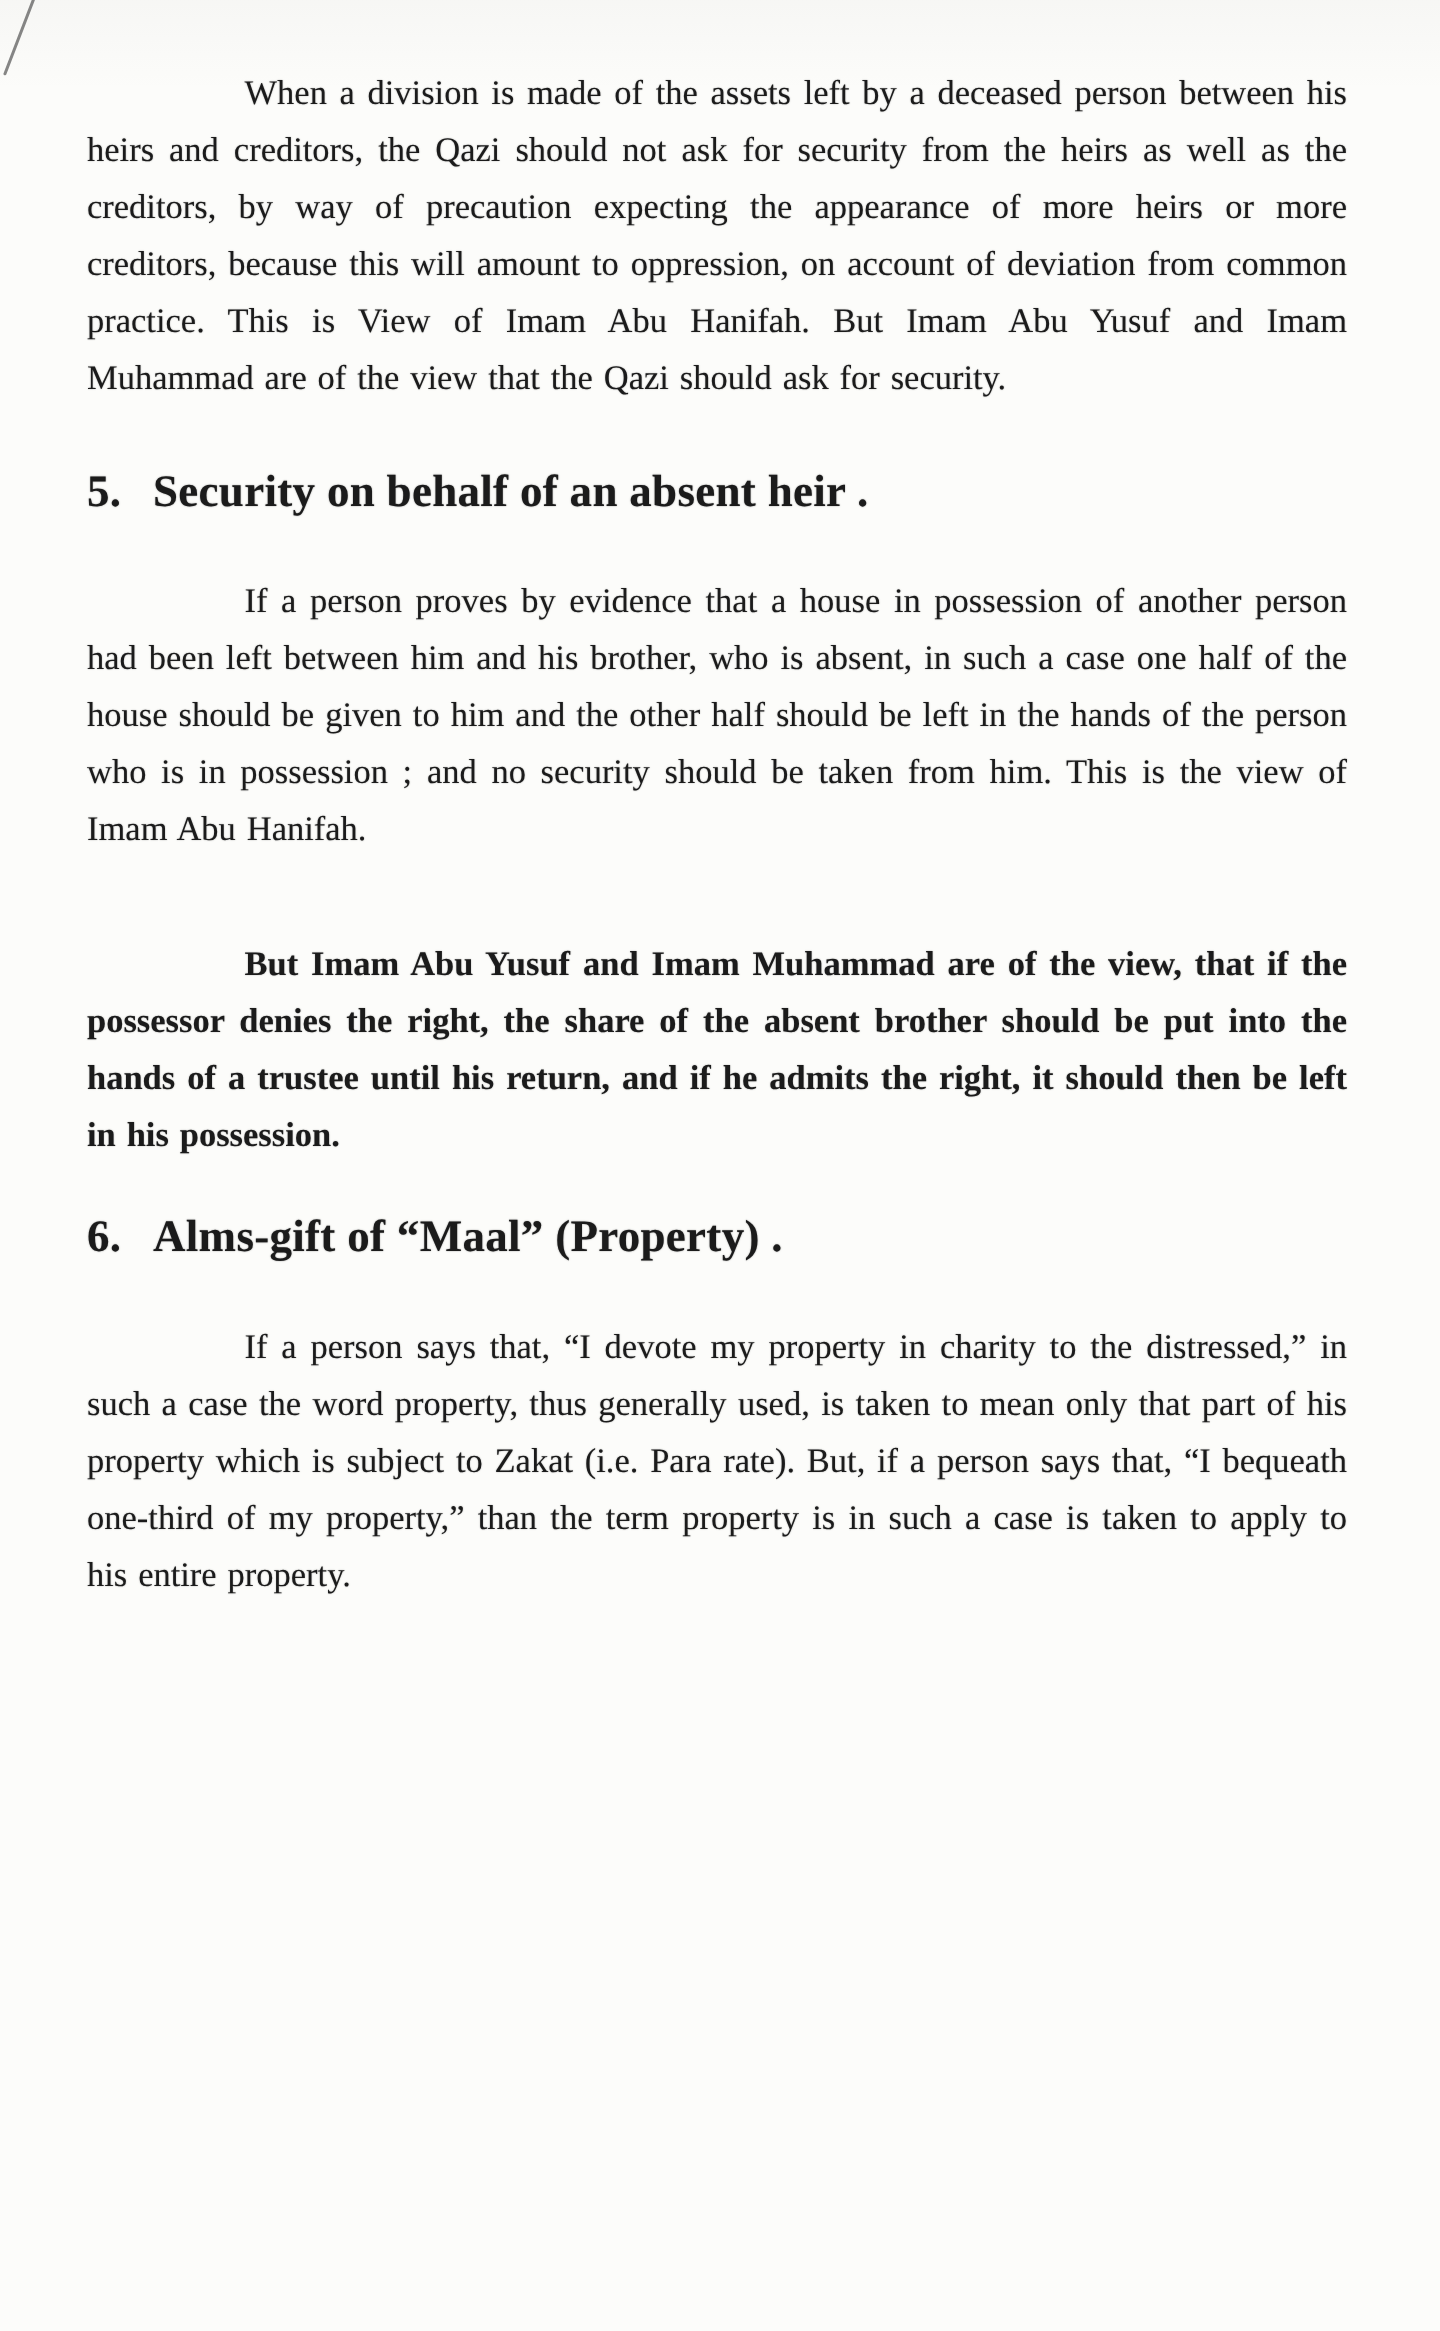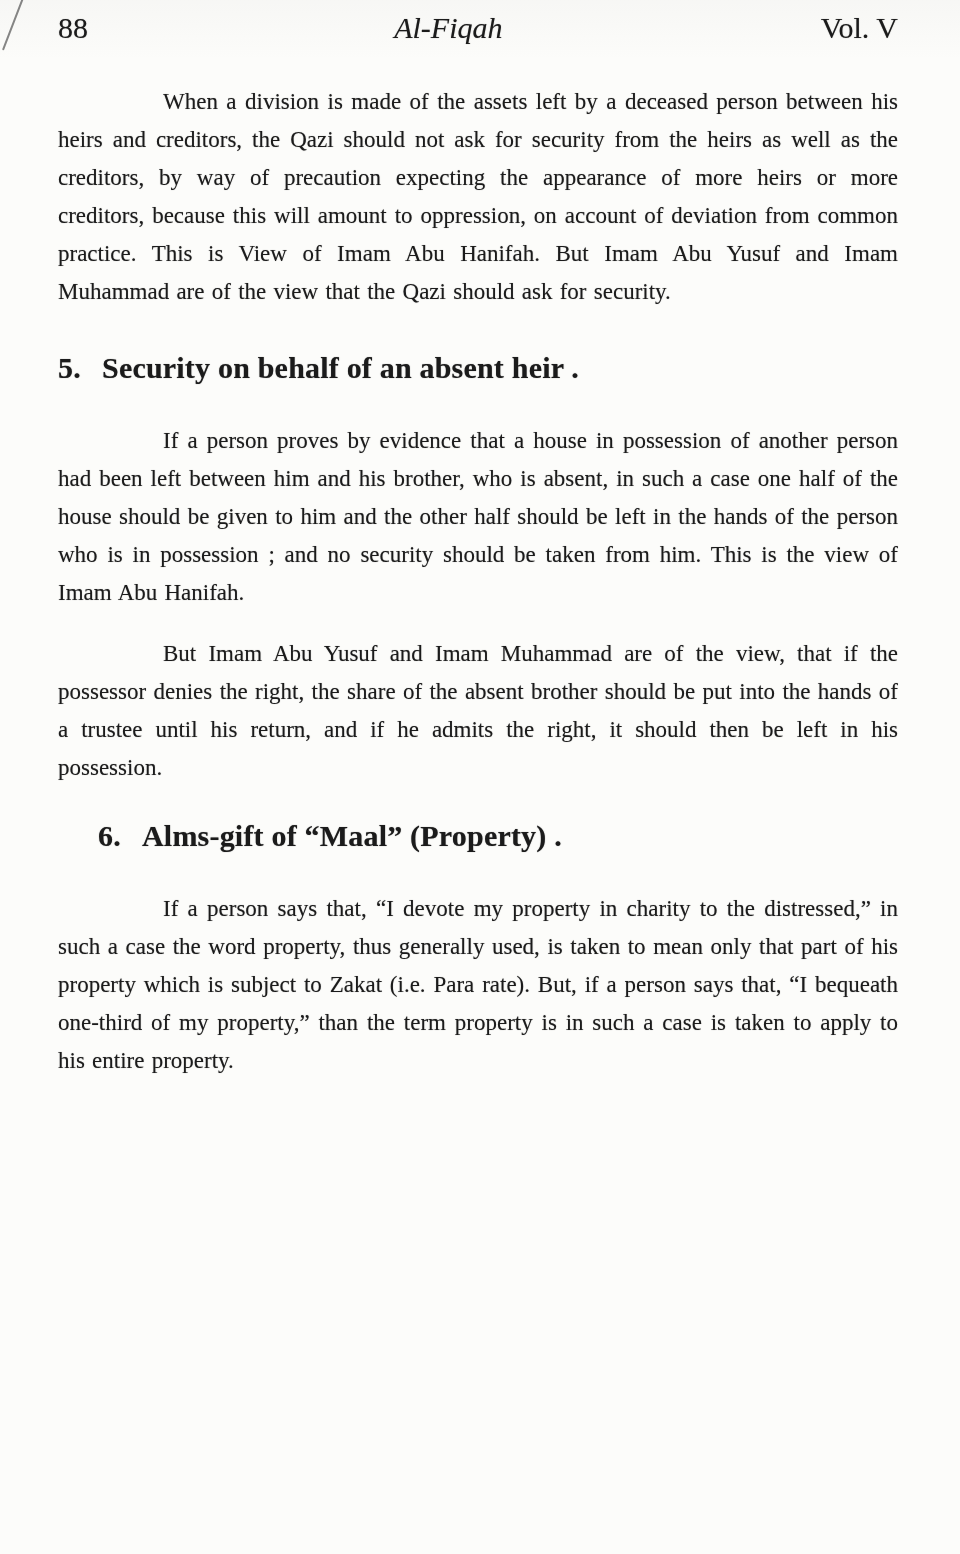--- a/index.html
+++ b/index.html
@@ -59,36 +59,31 @@
   .body-par {
     margin: 0;
     font-size: 23px;
     line-height: 38px;
     text-align: justify;
     text-indent: 105px;
     word-spacing: 1.5px;
     text-shadow: 0 0 1px rgba(30,30,30,0.42);
   }
   .par-after-heading { margin-top: 35px; }        
-  .par-spaced { margin-top: 23px; }        
+  .par-spaced { margin-top: 52px; font-weight: bold; }        
   .heading-s5 { margin-top: 38px; }
-  .heading-s6 { margin-top: 30px; margin-left: 40px; }
+  .heading-s6 { margin-top: 30px; }
 </style>
 </head>
 <body>
 
 <div class="page">
 
   <div class="scan-artifact"></div>
 
-  <header class="page-header">
-    <span class="page-number">88</span>
-    <span class="book-title">Al-Fiqah</span>
-    <span class="volume-label">Vol. V</span>
-  </header>
 
   <main>
 
     <p class="body-par par-after-heading">When a division is made of the assets left by a deceased person between his heirs and creditors, the Qazi should not ask for security from the heirs as well as the creditors, by way of precaution expecting the appearance of more heirs or more creditors, because this will amount to oppression, on account of deviation from common practice. This is View of Imam Abu Hanifah. But Imam Abu Yusuf and Imam Muhammad are of the view that the Qazi should ask for security.</p>
 
     <h2 class="section-heading heading-s5">
       <span class="section-number">5.</span><span class="section-title">Security on behalf of an absent heir .</span>
     </h2>
     <p class="body-par par-after-heading">If a person proves by evidence that a house in possession of another person had been left between him and his brother, who is absent, in such a case one half of the house should be given to him and the other half should be left in the hands of the person who is in possession ; and no security should be taken from him. This is the view of Imam Abu Hanifah.</p>
     <p class="body-par par-spaced">But Imam Abu Yusuf and Imam Muhammad are of the view, that if the possessor denies the right, the share of the absent brother should be put into the hands of a trustee until his return, and if he admits the right, it should then be left in his possession.</p>

